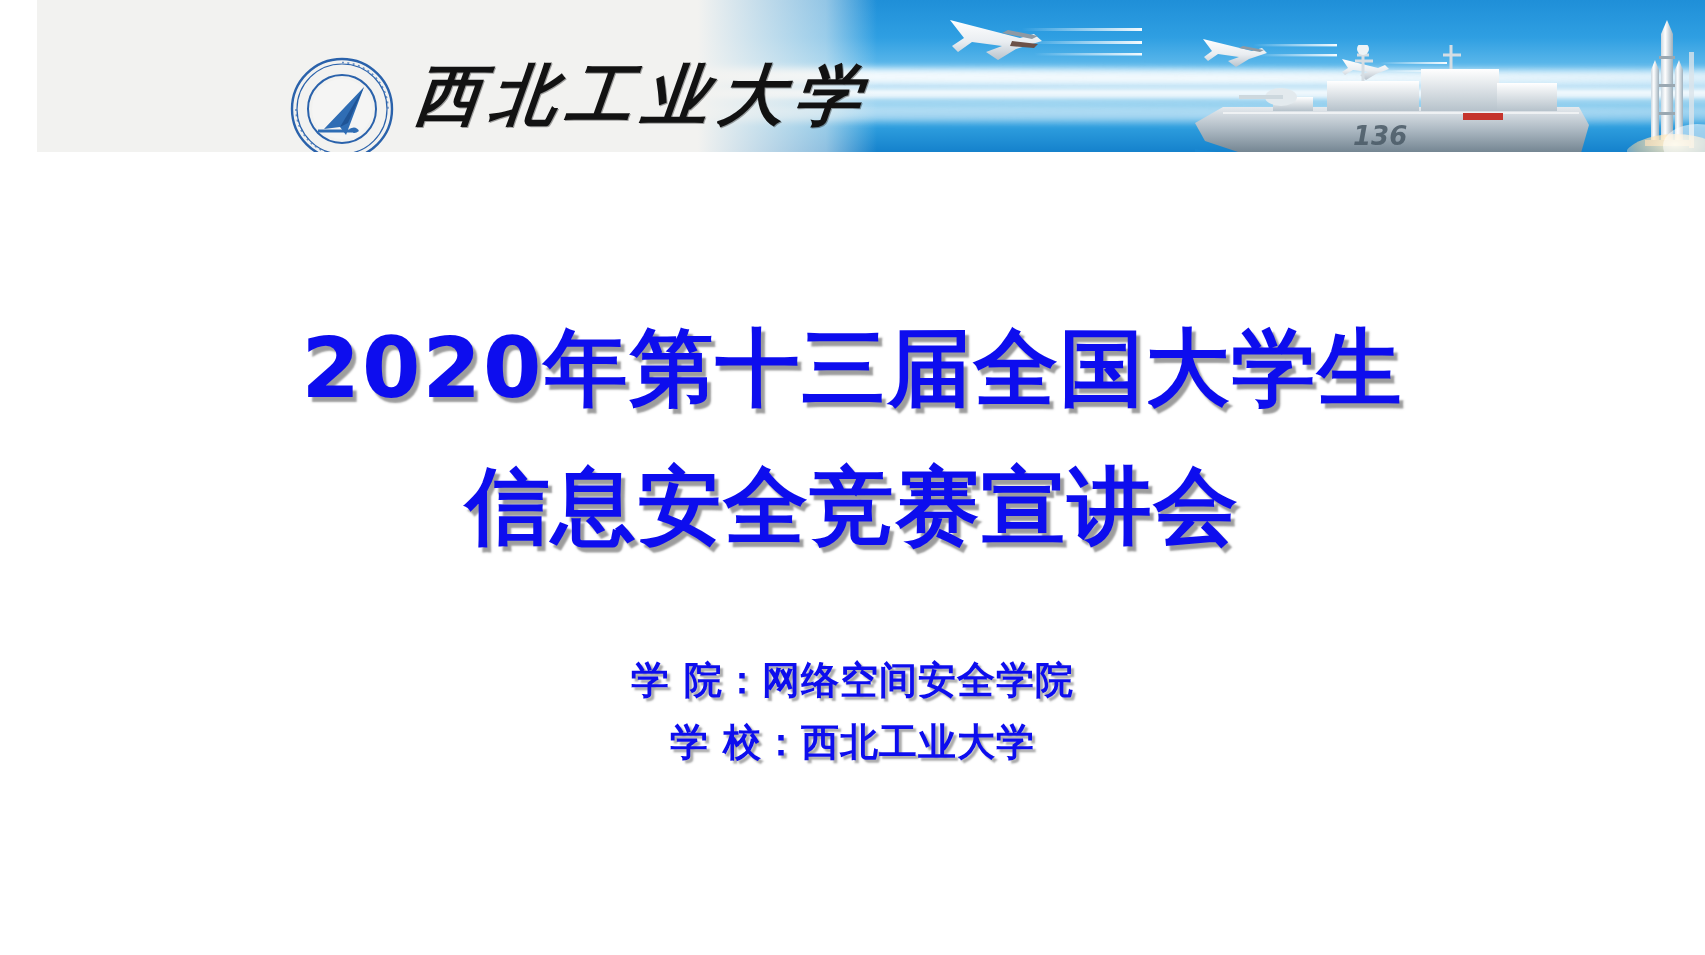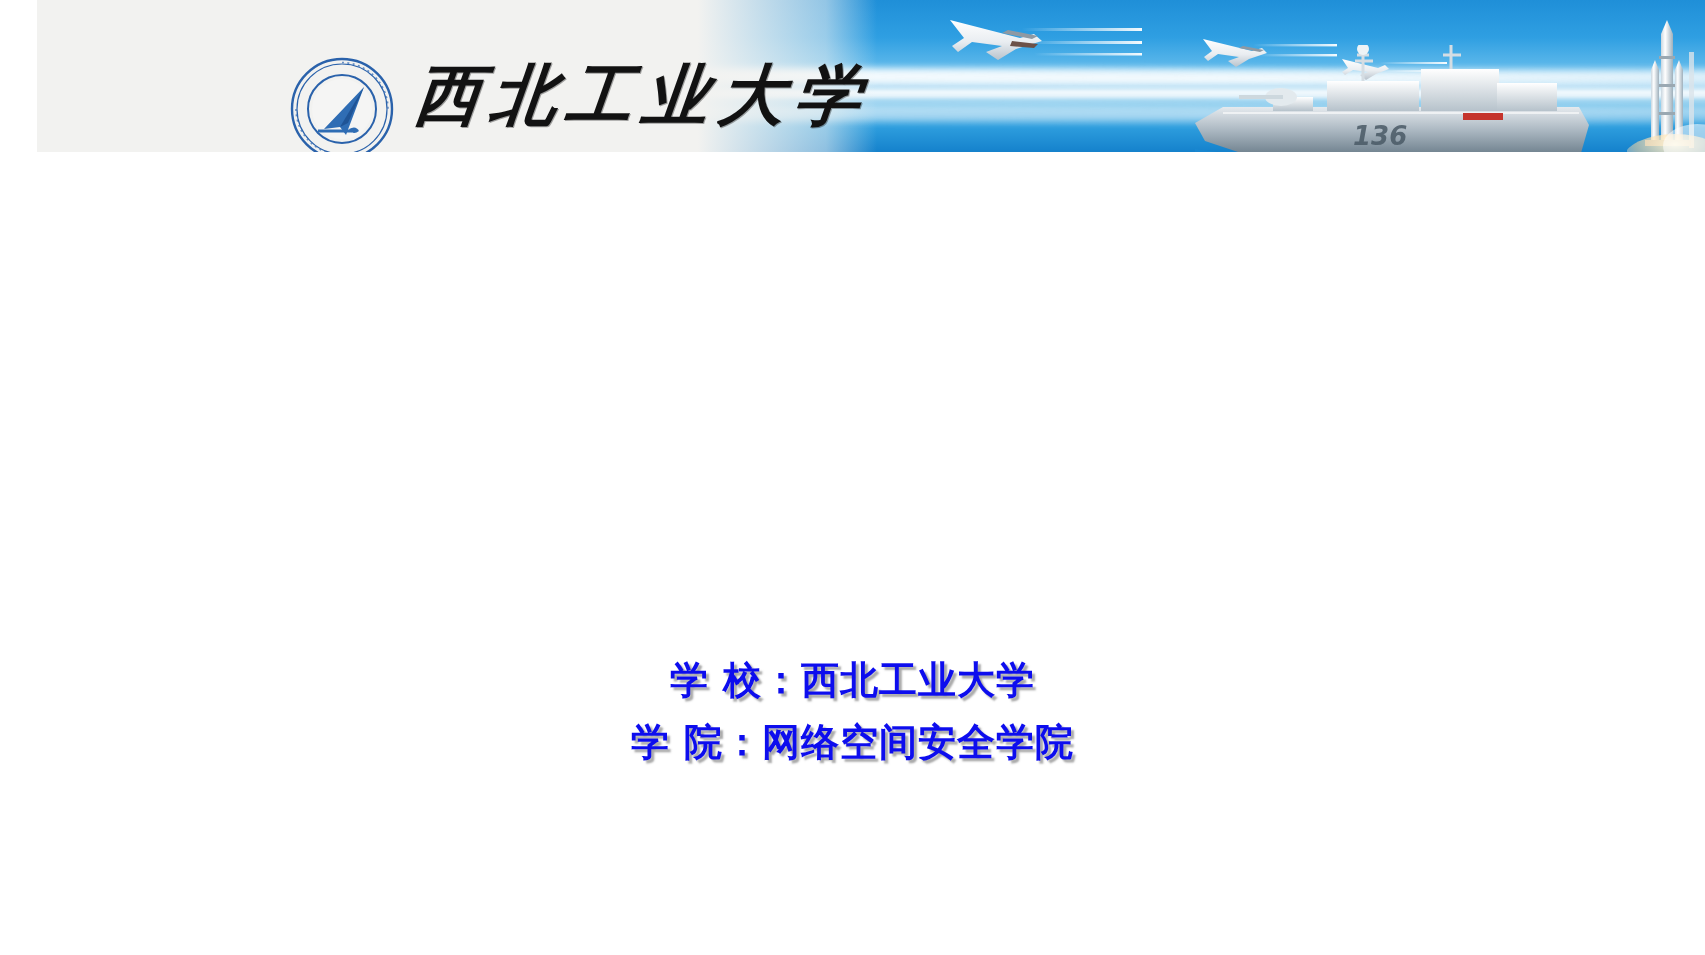--- a/index.html
+++ b/index.html
@@ -295,20 +295,24 @@
     </svg>
 
     <div class="calli">西北工业大学</div>
 
 
     <div class="redrule"></div>
   </div>
 
   <div id="content">
 
+    <div class="title-block">
+      <div class="title-line">2020年第十三届全国大学生</div>
+      <div class="title-line">信息安全竞赛宣讲会</div>
+    </div>
 
     <div class="info-block">
+      <div class="info-line">学  院：网络空间安全学院</div>
       <div class="info-line">学  校：西北工业大学</div>
-      <div class="info-line">学  院：网络空间安全学院</div>
     </div>
 
   </div>
 </div>
 
 </body></html>

